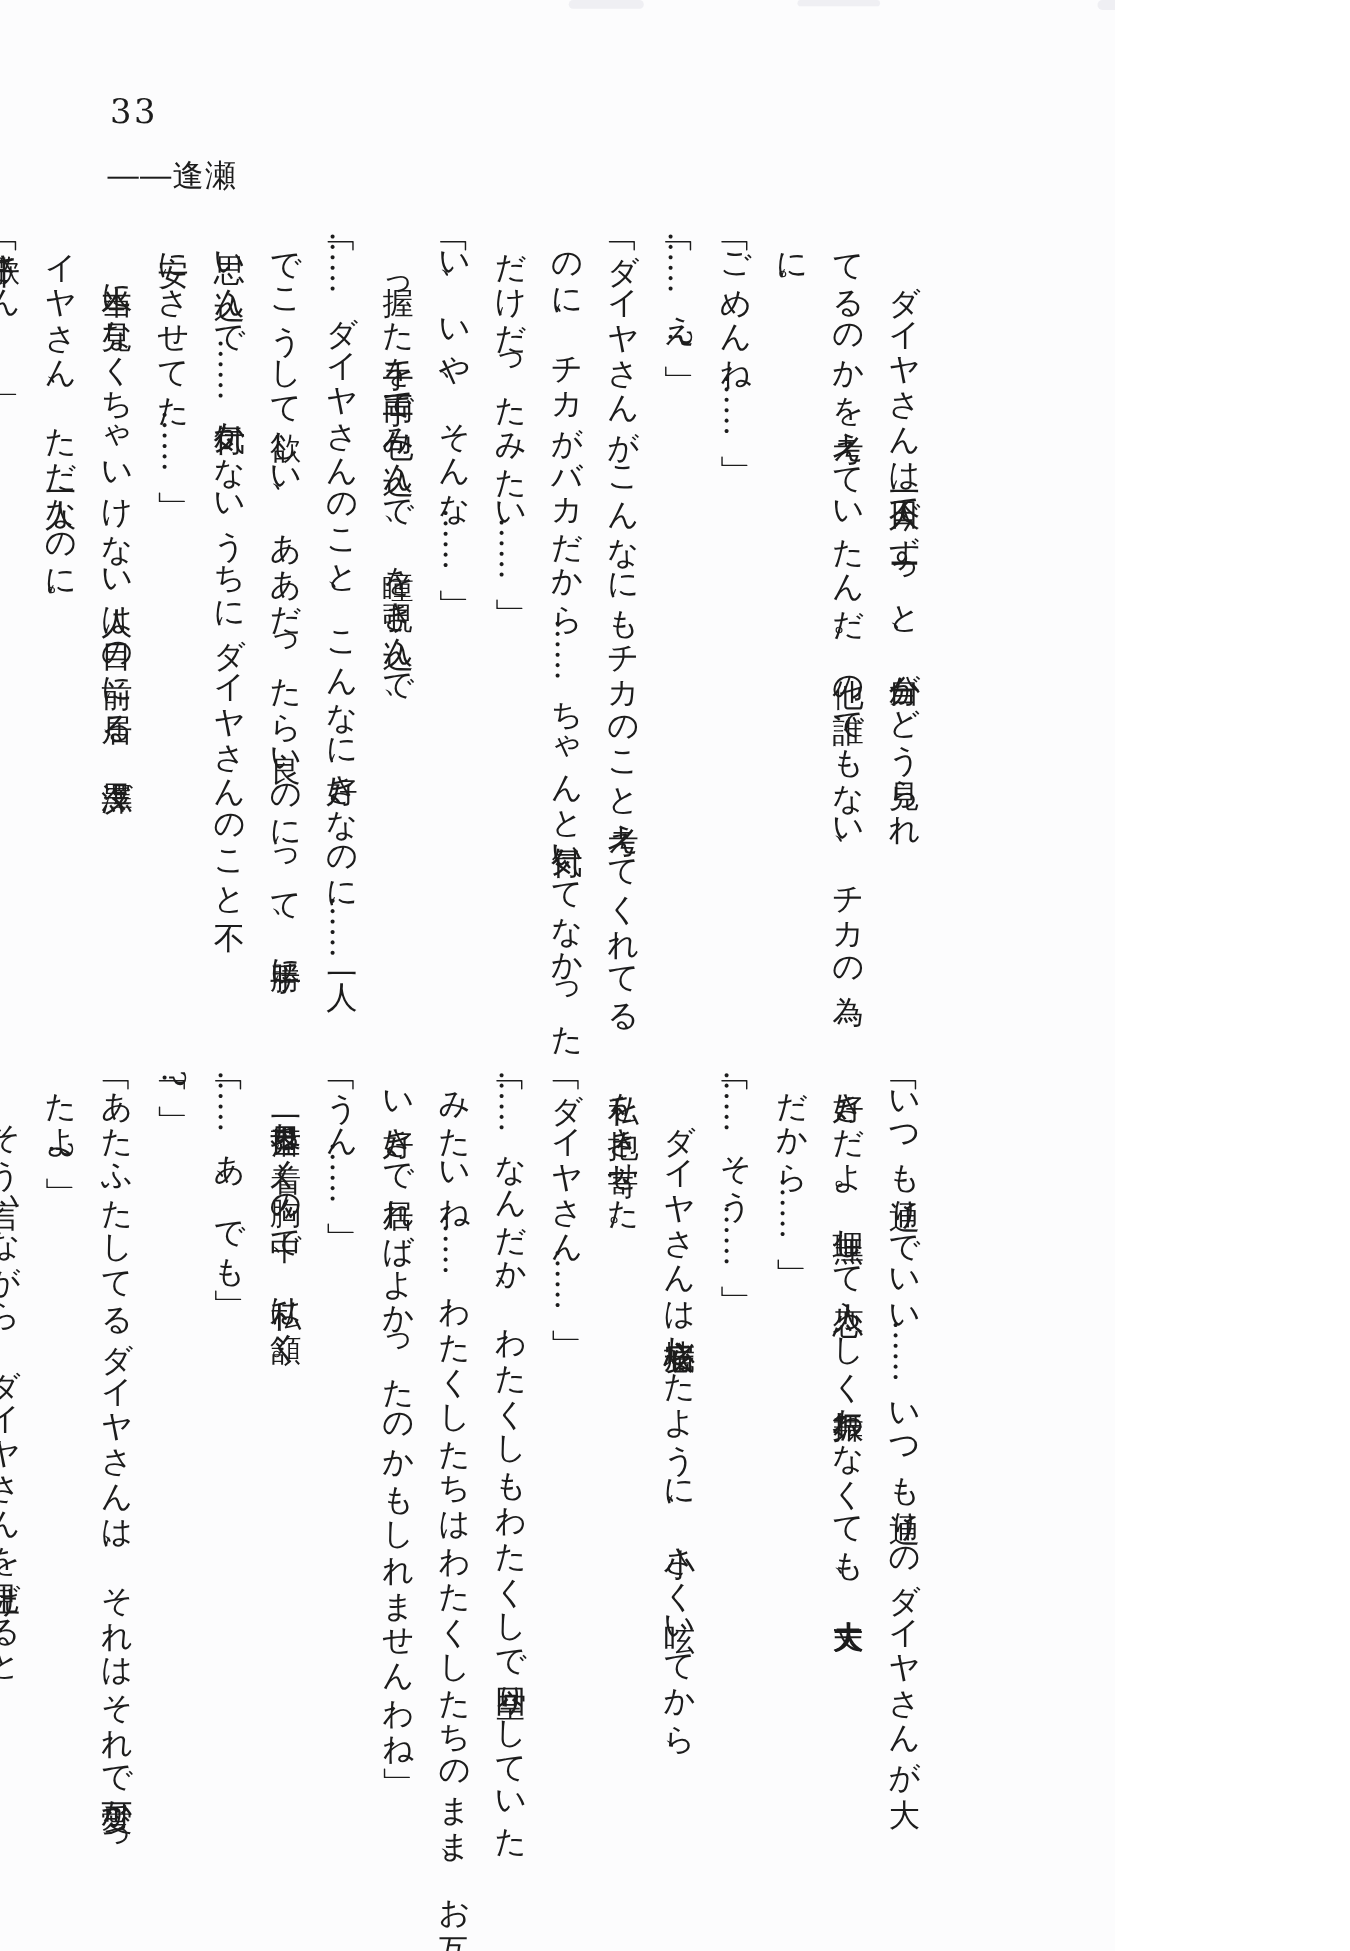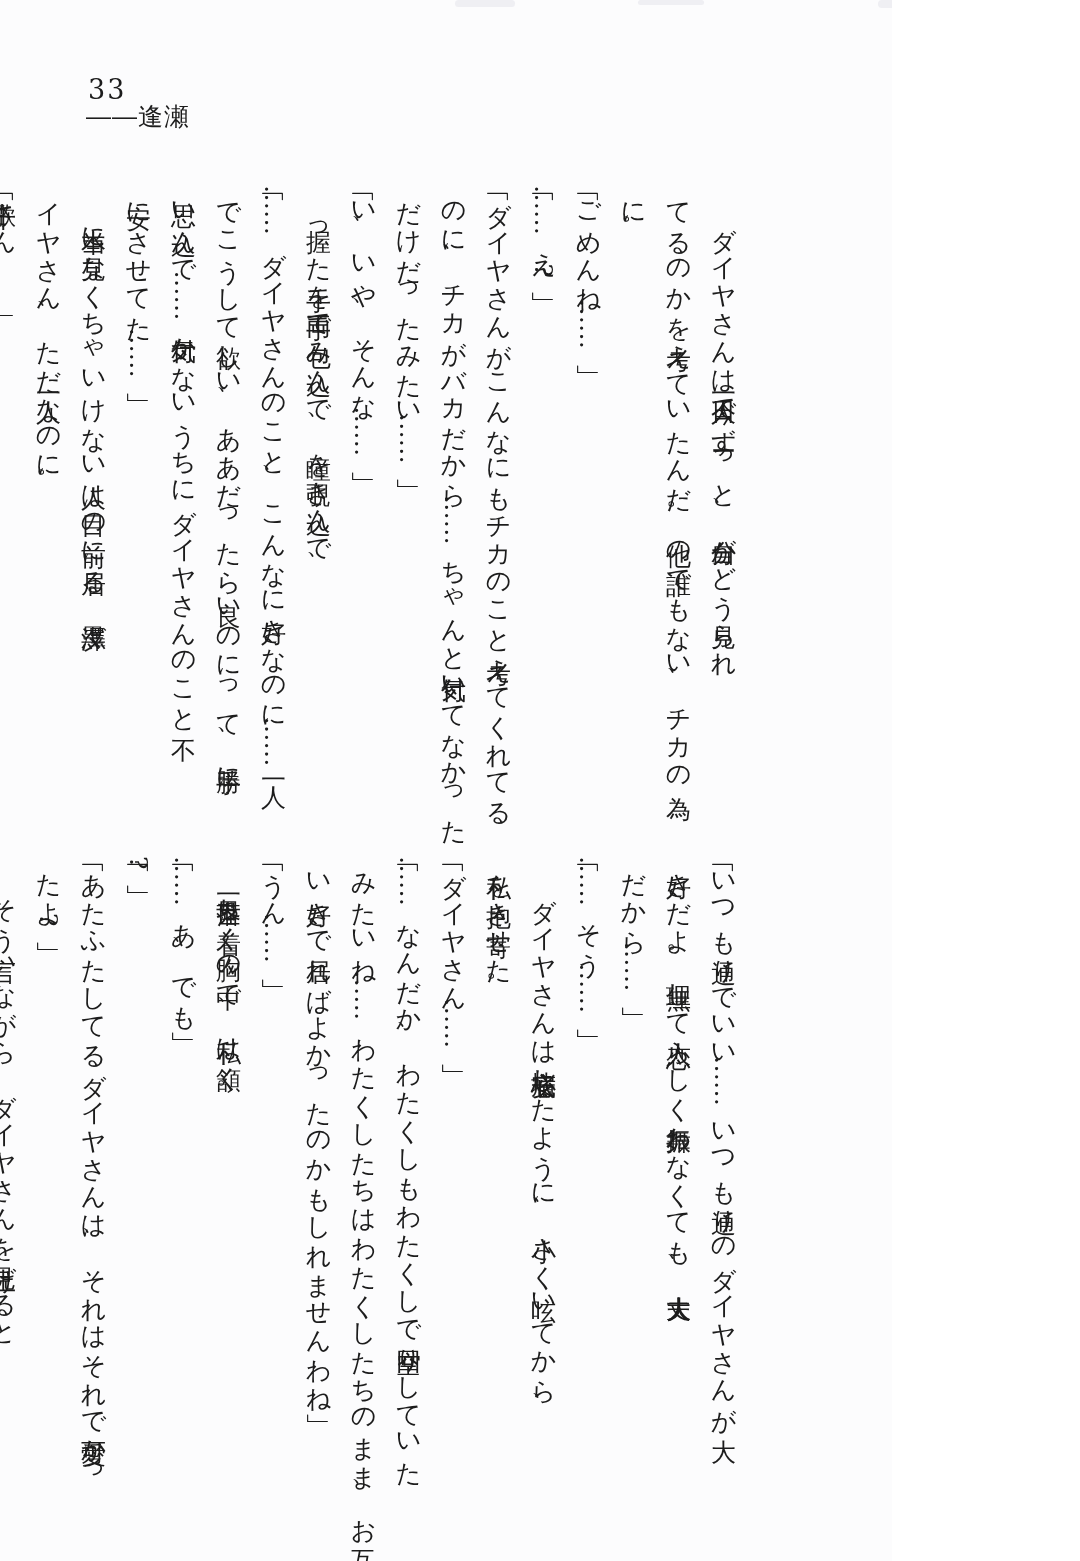--- a/index.html
+++ b/index.html
@@ -10,21 +10,21 @@
     background:#fcfcfd;
     overflow:hidden;
     font-family:"DejaVu Serif","Liberation Serif",serif;
     color:#1c1c1c;
   }
   .page-number {
     position:absolute; left:88px; top:74px;
     font-size:27px; letter-spacing:2px;
   }
   .page-header {
-    position:absolute; left:86px; top:100px;
+    position:absolute; left:86px; top:124px;
     font-size:25px; letter-spacing:1px;
   }
   .vtext {
     position:absolute; right:146px;
     writing-mode:vertical-rl;
     text-orientation:mixed;
     font-size:25px;
     line-height:45px;
     letter-spacing:0;
   }

